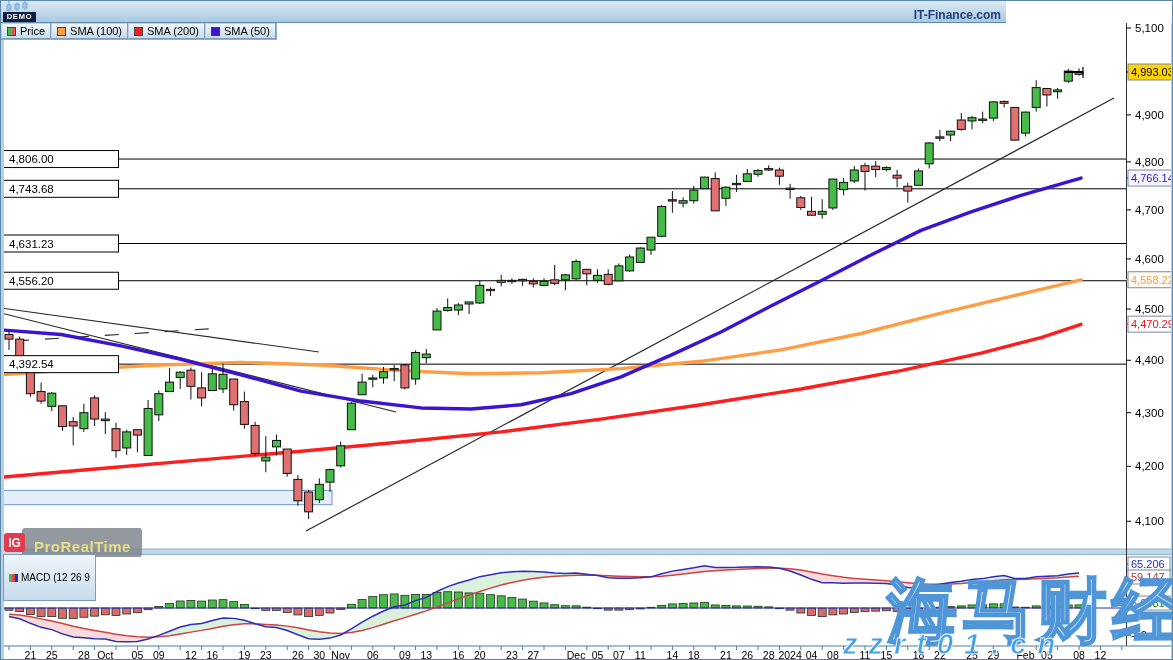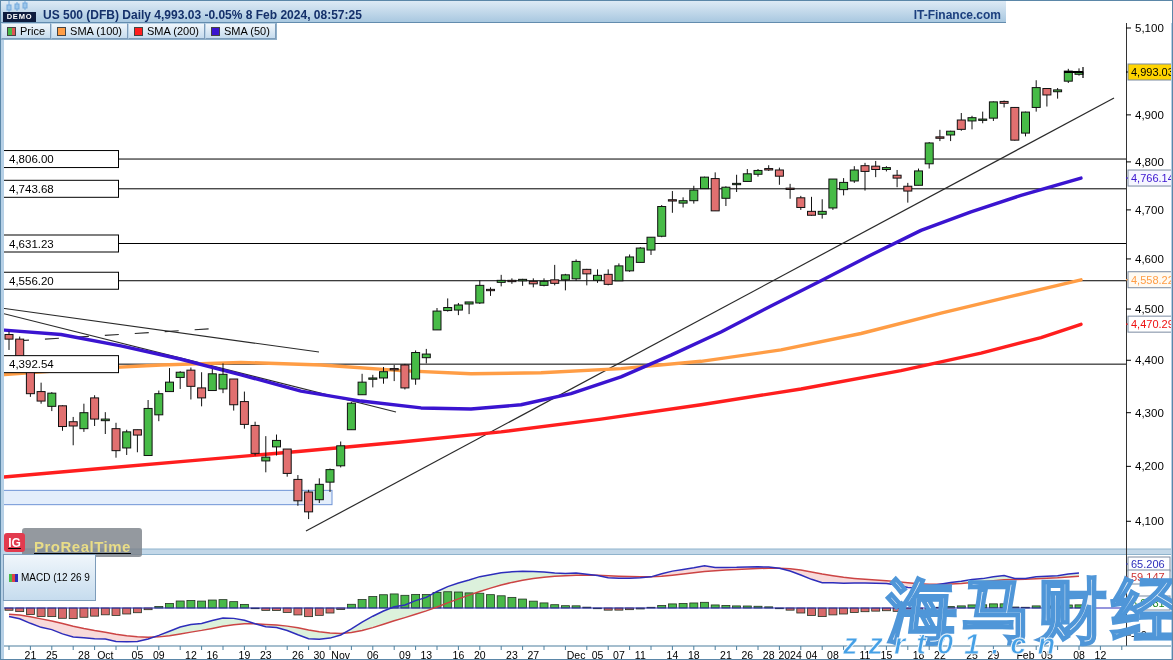--- a/index.html
+++ b/index.html
@@ -32,21 +32,21 @@
   .ltab{
     display:flex;align-items:center;height:14px;padding:0 5px;
     background:linear-gradient(#f0f6fb,#c6dcee);
     border:1px solid #7d9cba;border-left-color:#b9d2e6;border-top-color:#b9d2e6;
     font-size:11px;color:#000;white-space:nowrap;cursor:default;
   }
   .swatch{width:9px;height:9px;border:1px solid #444;margin-right:4px;box-sizing:border-box;}
   .swatch-price{display:flex;width:9px;height:9px;border:1px solid #444;margin-right:4px;box-sizing:border-box;}
   .swatch-price i{display:block;width:50%;height:100%;}
   
-  .prt-logo{position:absolute;left:3px;top:527px;display:flex;align-items:center;z-index:7;text-decoration:underline;}
+  .prt-logo{position:absolute;left:3px;top:527px;display:flex;align-items:center;z-index:7;}
   .ig-box{
     width:21px;height:19px;border-radius:3px;background:#e23b4e;color:#fff;
     font-weight:bold;font-size:12px;display:flex;align-items:center;justify-content:center;z-index:2;
   }
   .prt-pill{
     margin-left:-3px;background:rgba(125,131,138,.82);color:#e9dd87;
     font-size:15px;font-weight:bold;padding:10px 11px 2px 12px;border-radius:3px;letter-spacing:.5px;
   }
   
   .macd-tab{
@@ -583,21 +583,20 @@
           <line x1="4" y1="0" x2="4" y2="11"></line>
             <rect x="2" y="4" width="4" height="5"></rect>
           <line x1="12" y1="1" x2="12" y2="10"></line>
             <rect x="10" y="3" width="4" height="5"></rect>
           <line x1="20" y1="0" x2="20" y2="9"></line>
             <rect x="18" y="2" width="4" height="5"></rect>
         </g>
       </svg>
       <div class="demo-badge">DEMO</div>
     </div>
-    <span class="tb-title">US 500 (DFB) Daily 4,993.03 -0.05% 8 Feb 2024, 08:57:25</span>
     <span class="tb-brand">IT-Finance.com</span>
   </div>
 
   <div class="legendbar">
     <div class="ltab">
       <span class="swatch-price">
           <i id="sw-up" style="background: rgb(71, 187, 71);"></i>
           <i id="sw-dn" style="background: rgb(221, 85, 85);"></i>
         </span>
       <span>Price</span>

